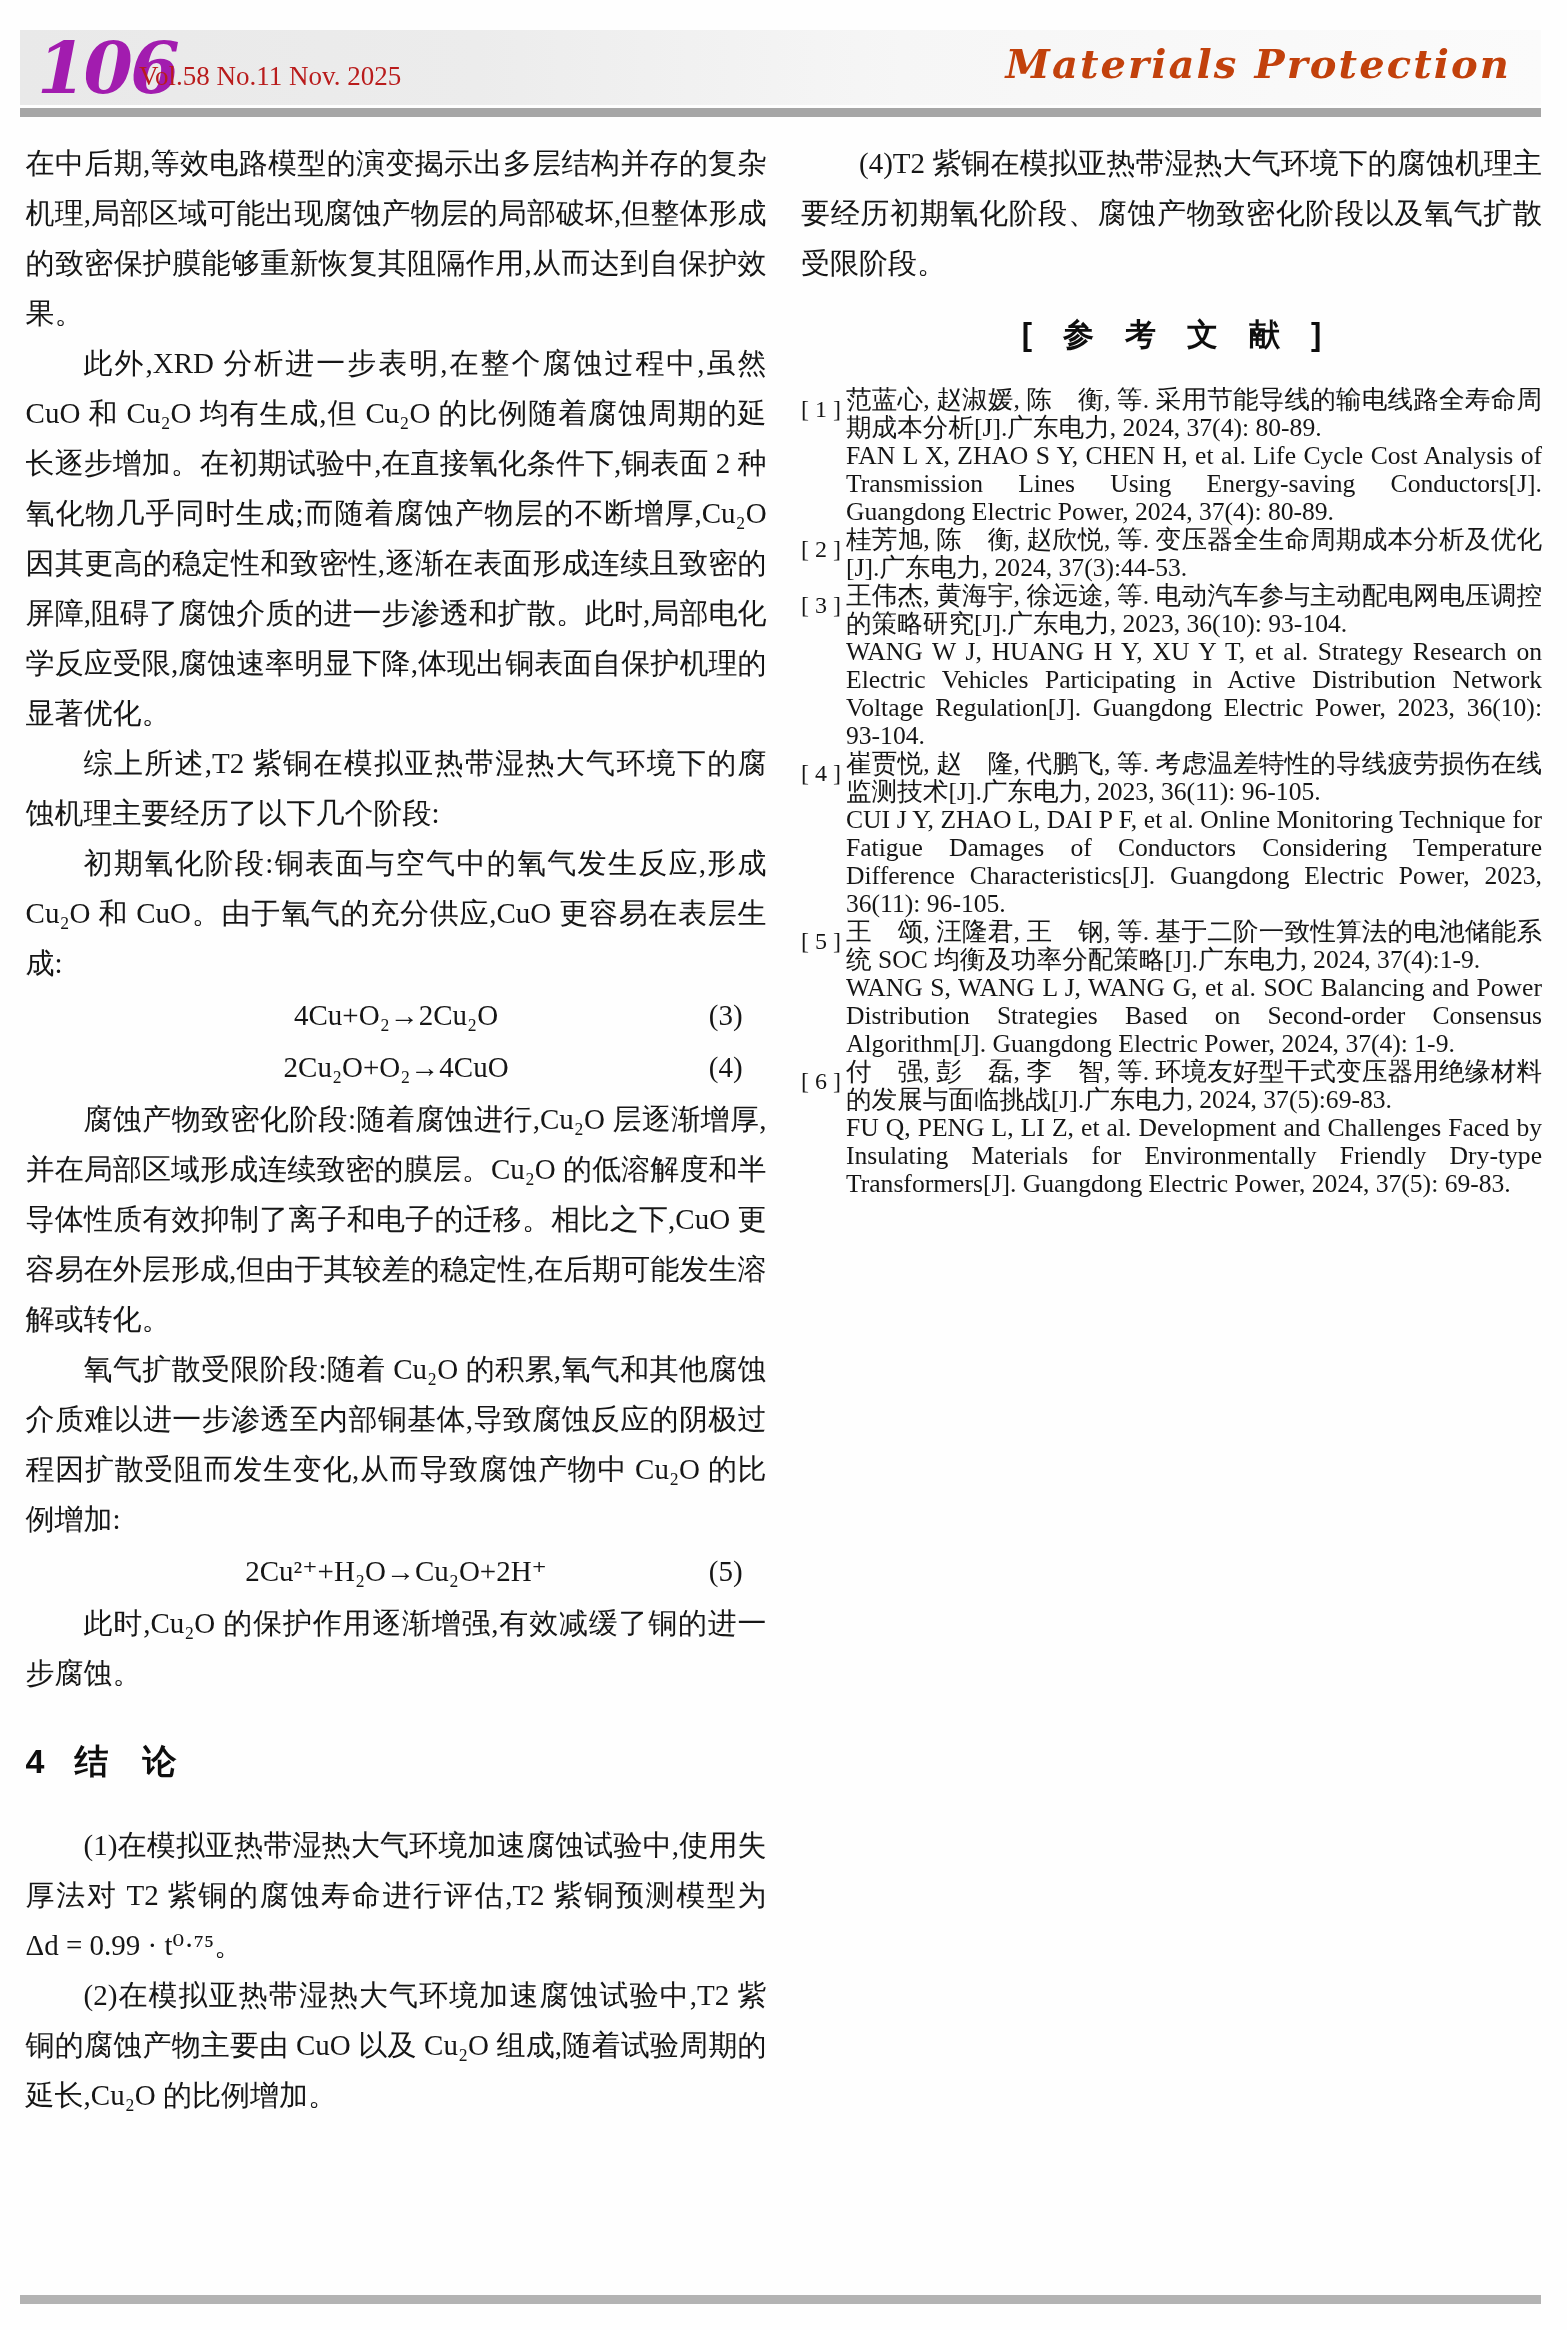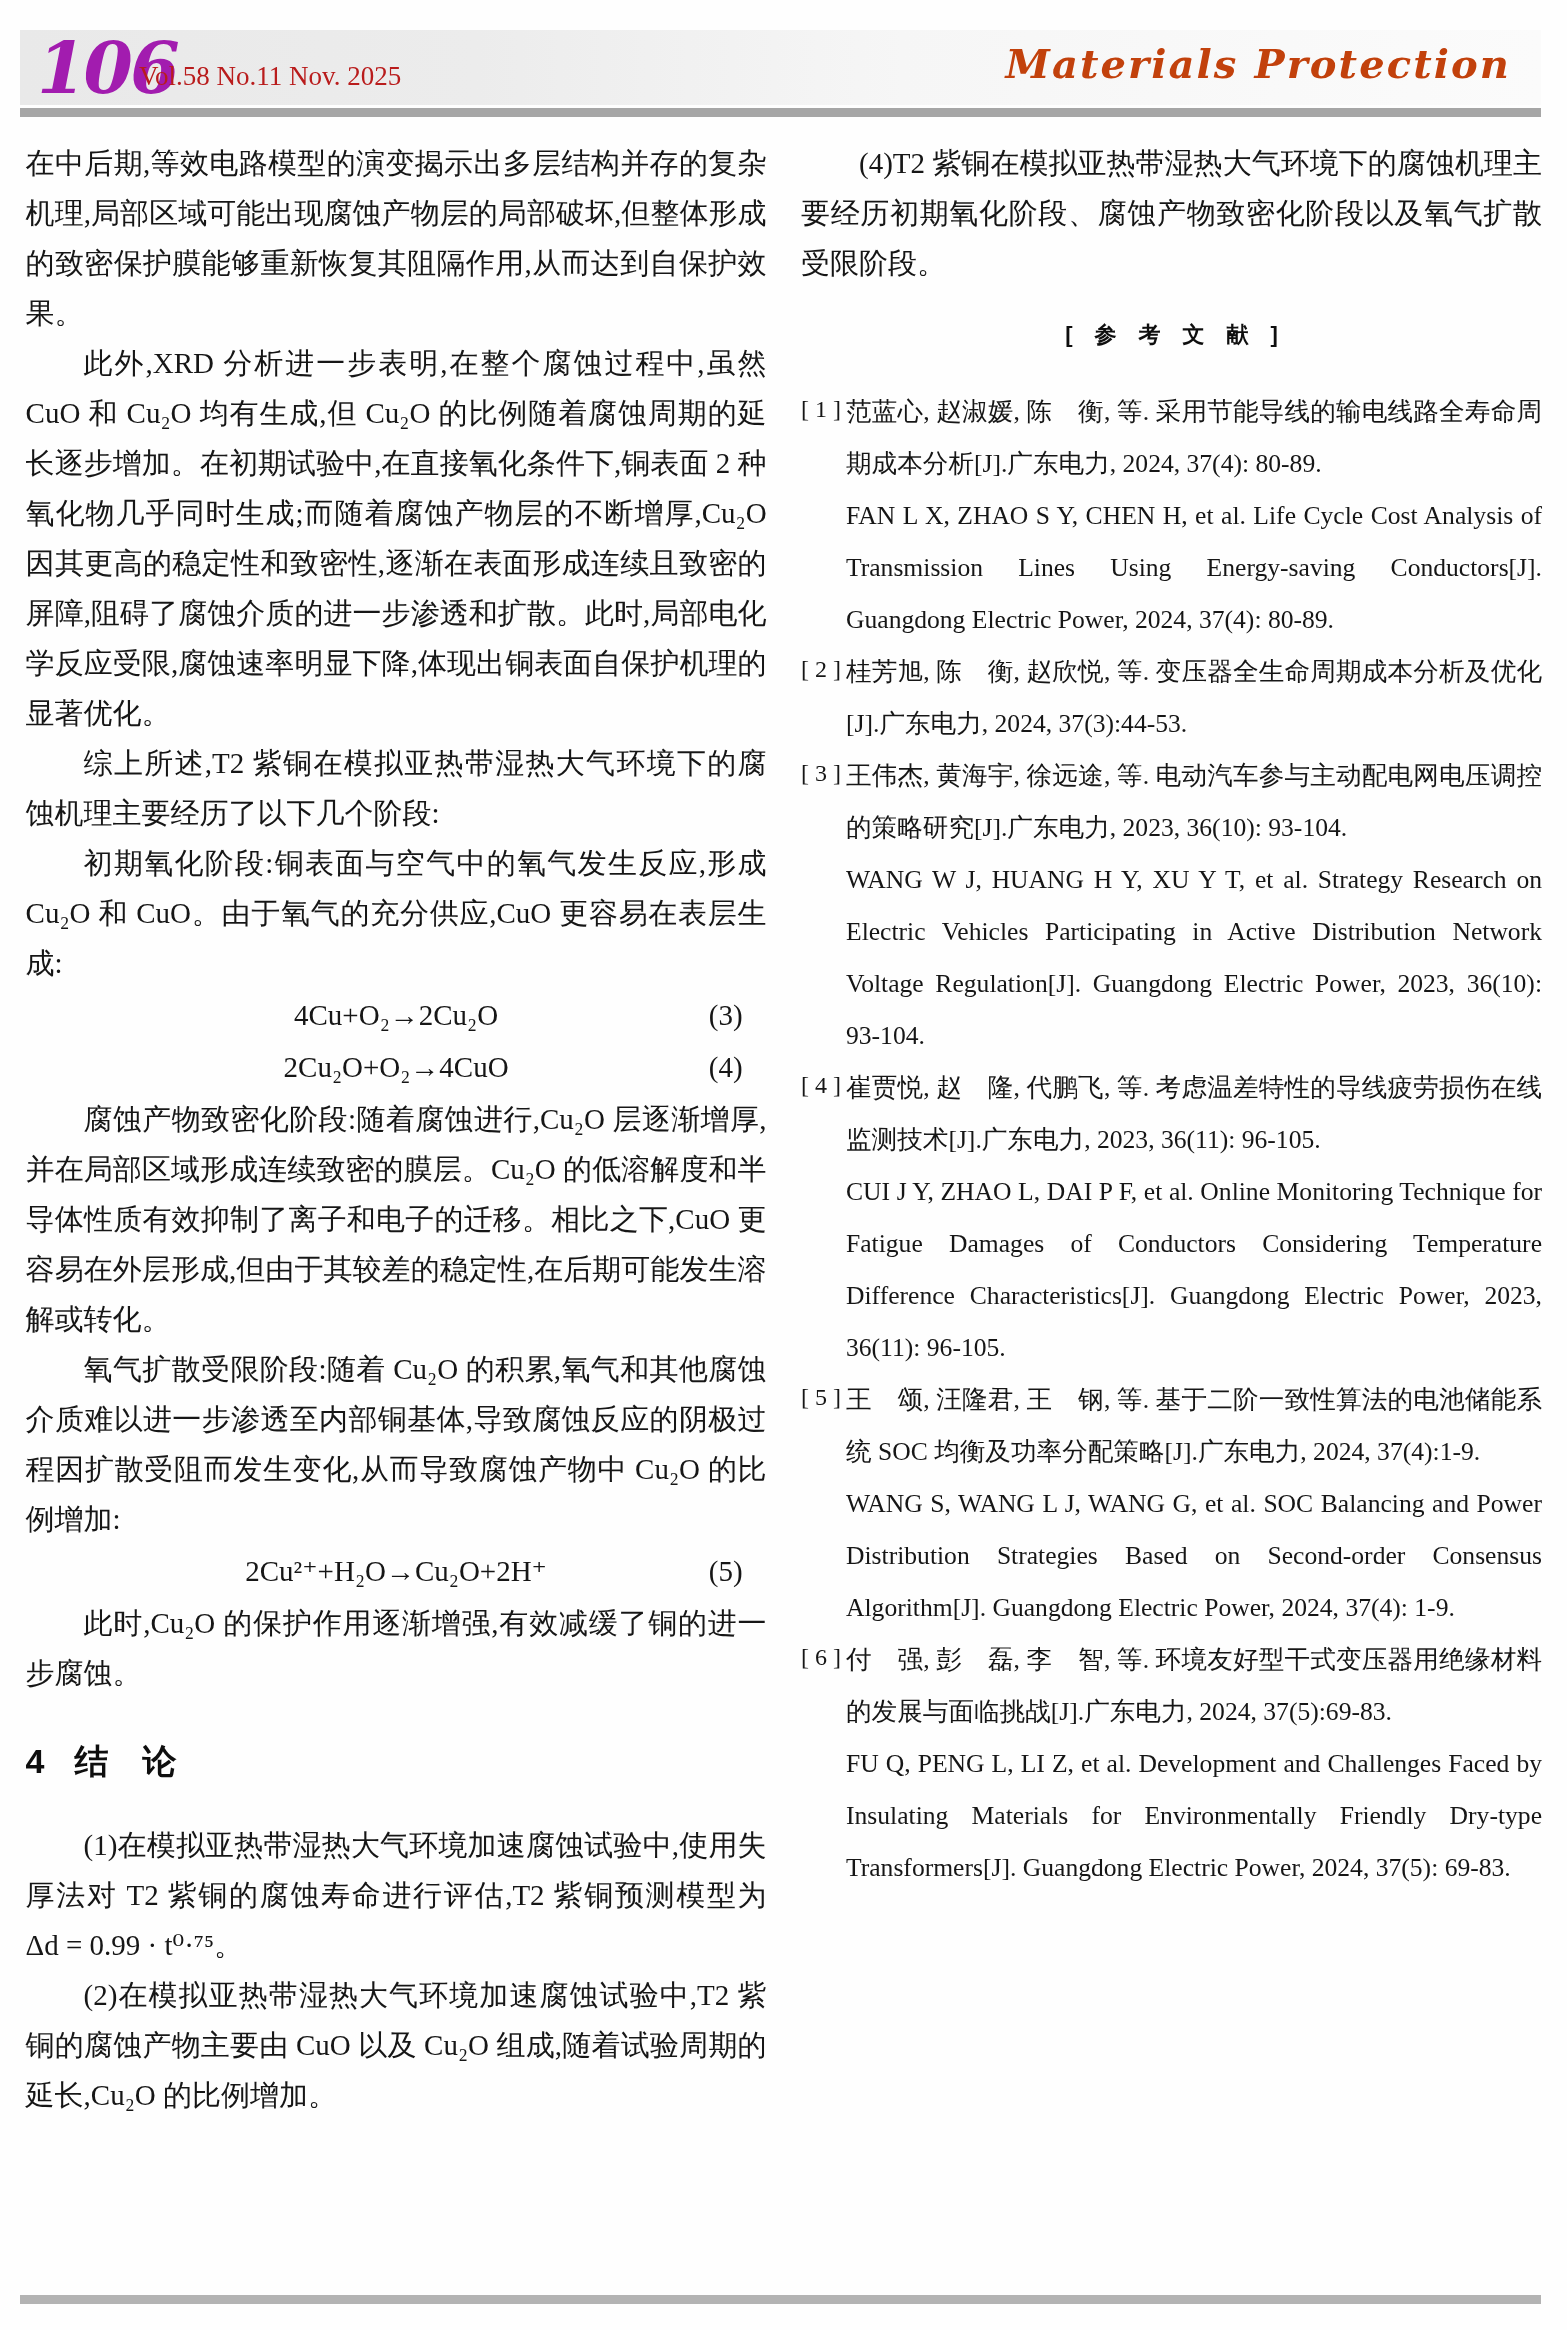--- a/index.html
+++ b/index.html
@@ -42,26 +42,26 @@
   .sec-heading{
     display:flex;align-items:baseline;margin:44px 0 40px 0;
     font-family:"Liberation Sans","DejaVu Sans",sans-serif;
     font-weight:bold;font-size:34px;line-height:38px;color:#0e0e0e;
   }
   .sec-heading .sec-num{margin-right:30px;}
   
   .ref-heading{
     margin:28px 0 33px 0;text-align:center;
     font-family:"Liberation Sans","DejaVu Sans",sans-serif;
-    font-weight:bold;font-size:22px;line-height:37px;color:#0e0e0e;
+    font-weight:bold;font-size:31px;line-height:37px;color:#0e0e0e;
   }
   .ref{display:flex;align-items:flex-start;}
   .ref-label{flex:0 0 45px;font-size:24px;line-height:46px;white-space:nowrap;}
   .ref-body{flex:1;min-width:0;}
-  .ref-cn,.ref-en{margin:0;font-size:25.6px;line-height:52px;text-align:justify;}
+  .ref-cn,.ref-en{margin:0;font-size:25.6px;line-height:28px;text-align:justify;}
 </style>
 </head>
 <body>
 
 <div class="page">
 
   <div class="header-band"></div>
   <div class="page-number">106</div>
   <div class="issue-info">Vol.58 No.11 Nov. 2025</div>
   <div class="journal-name">Materials Protection</div>

